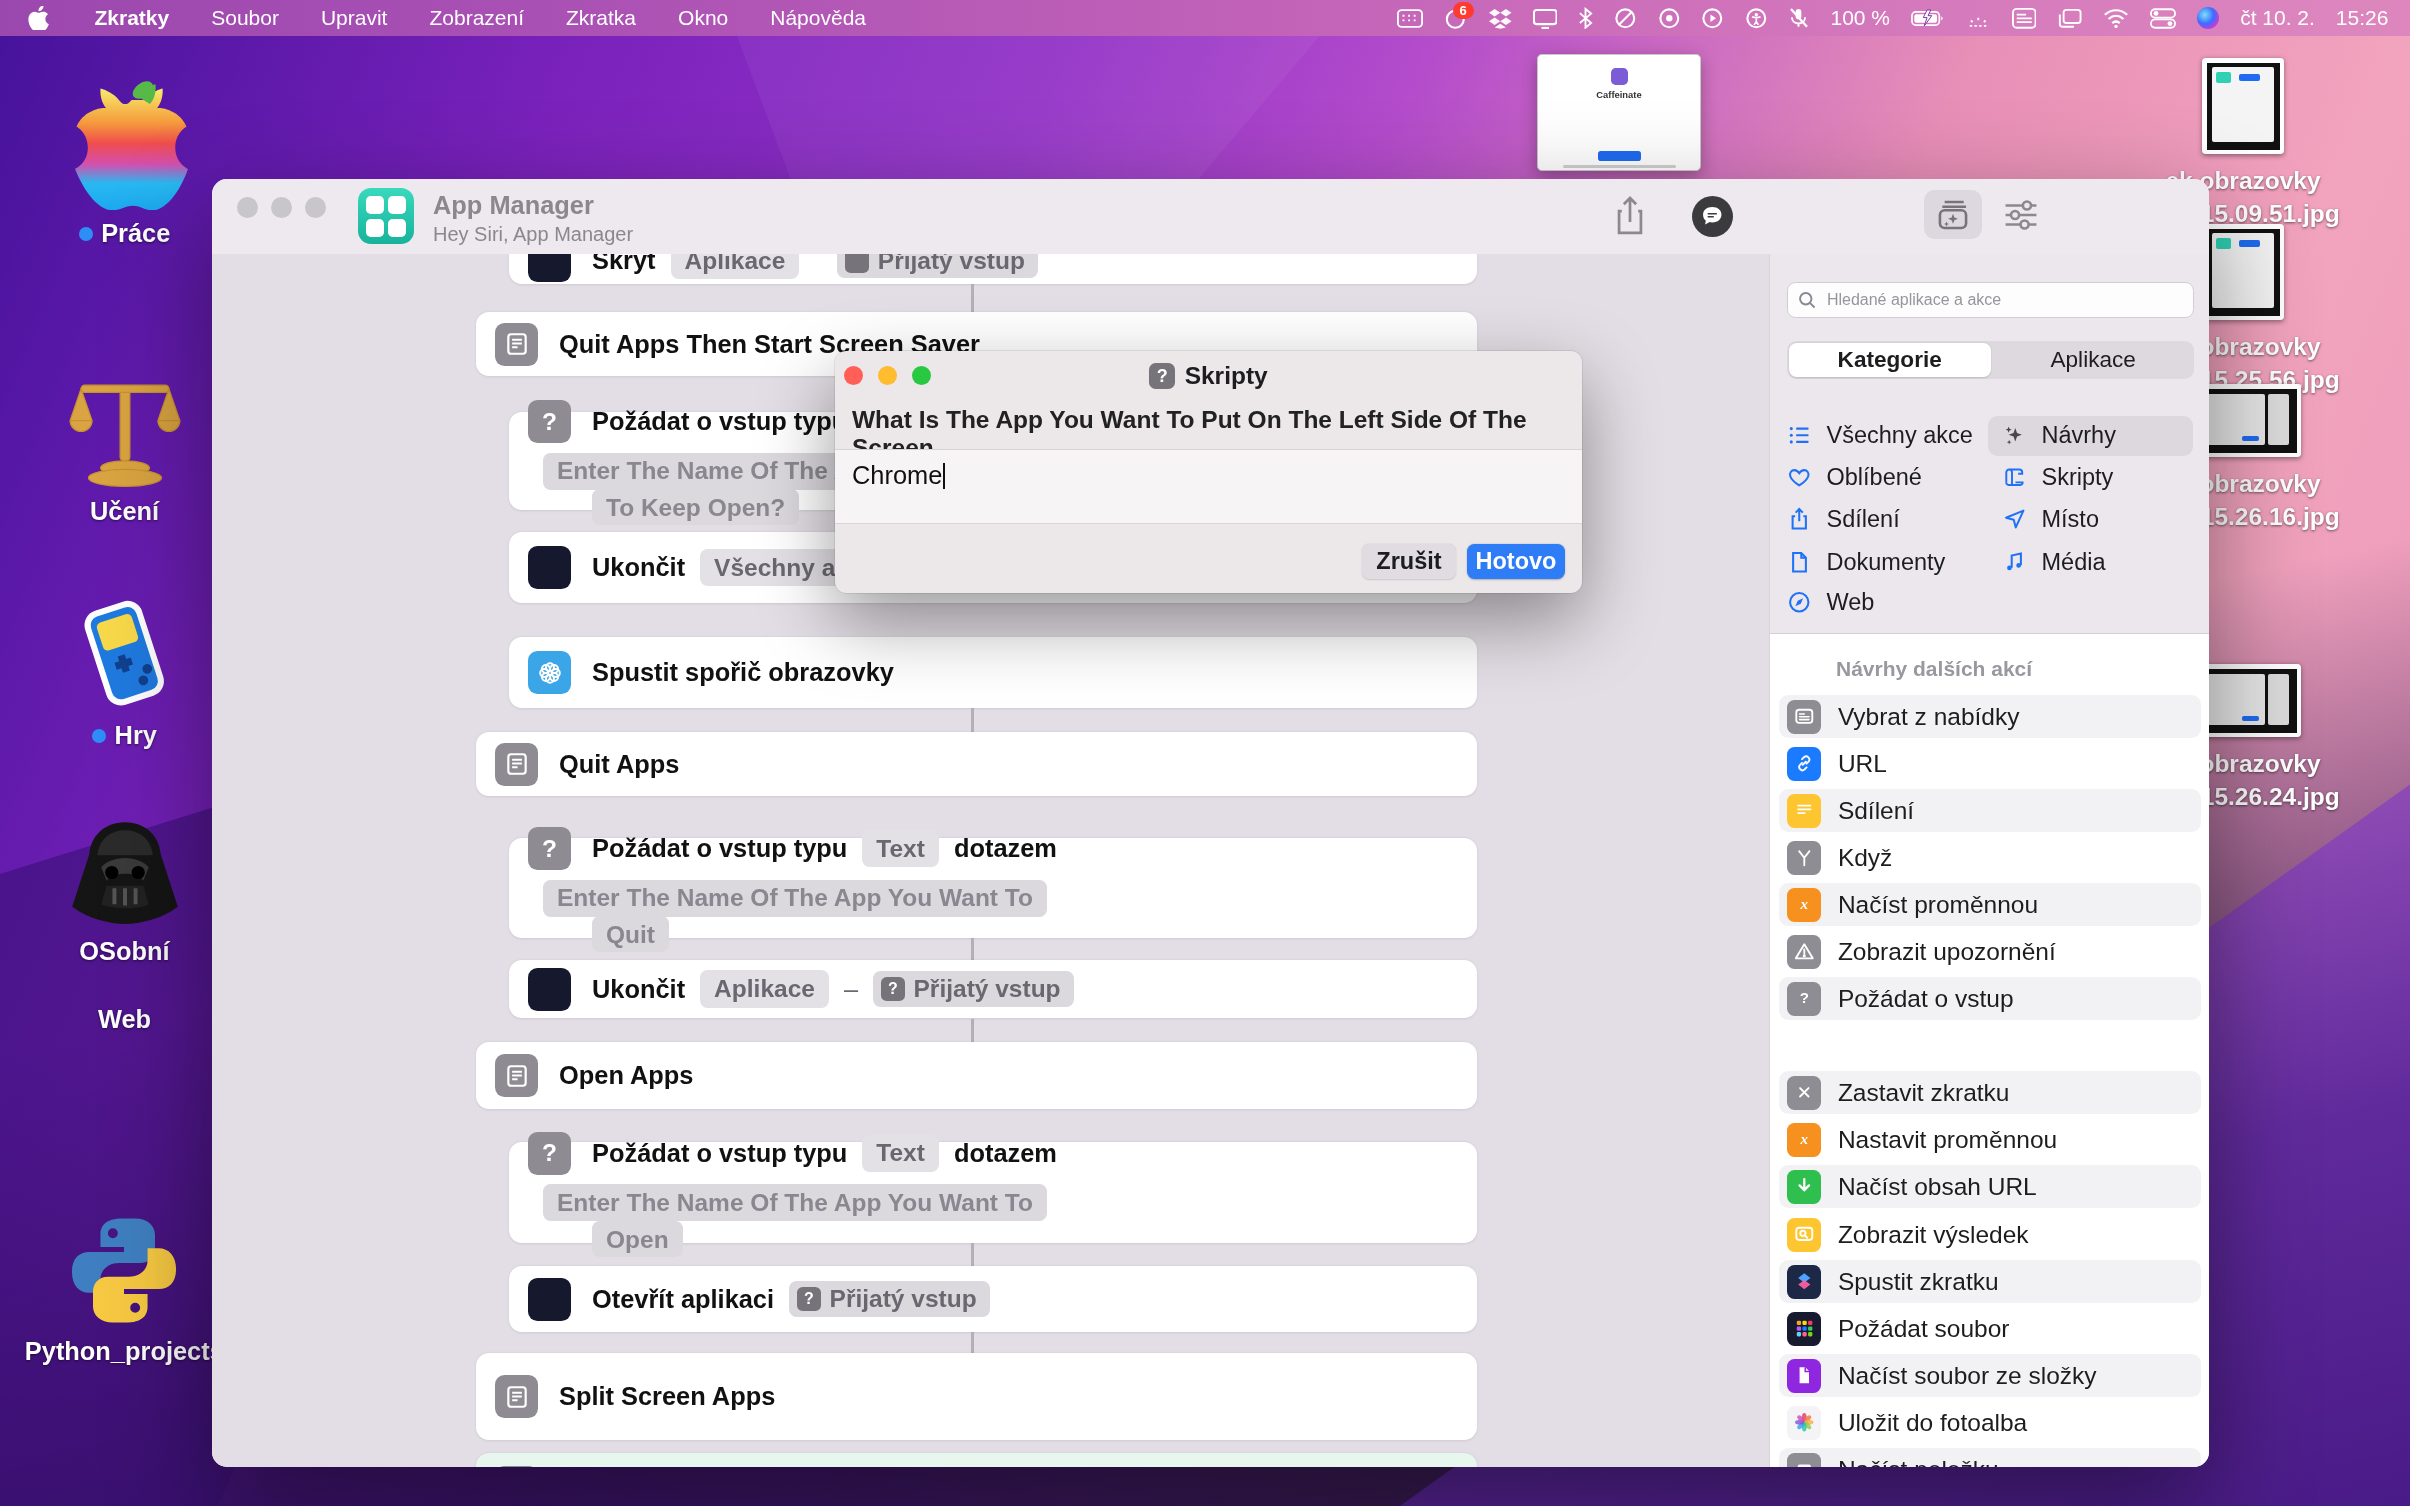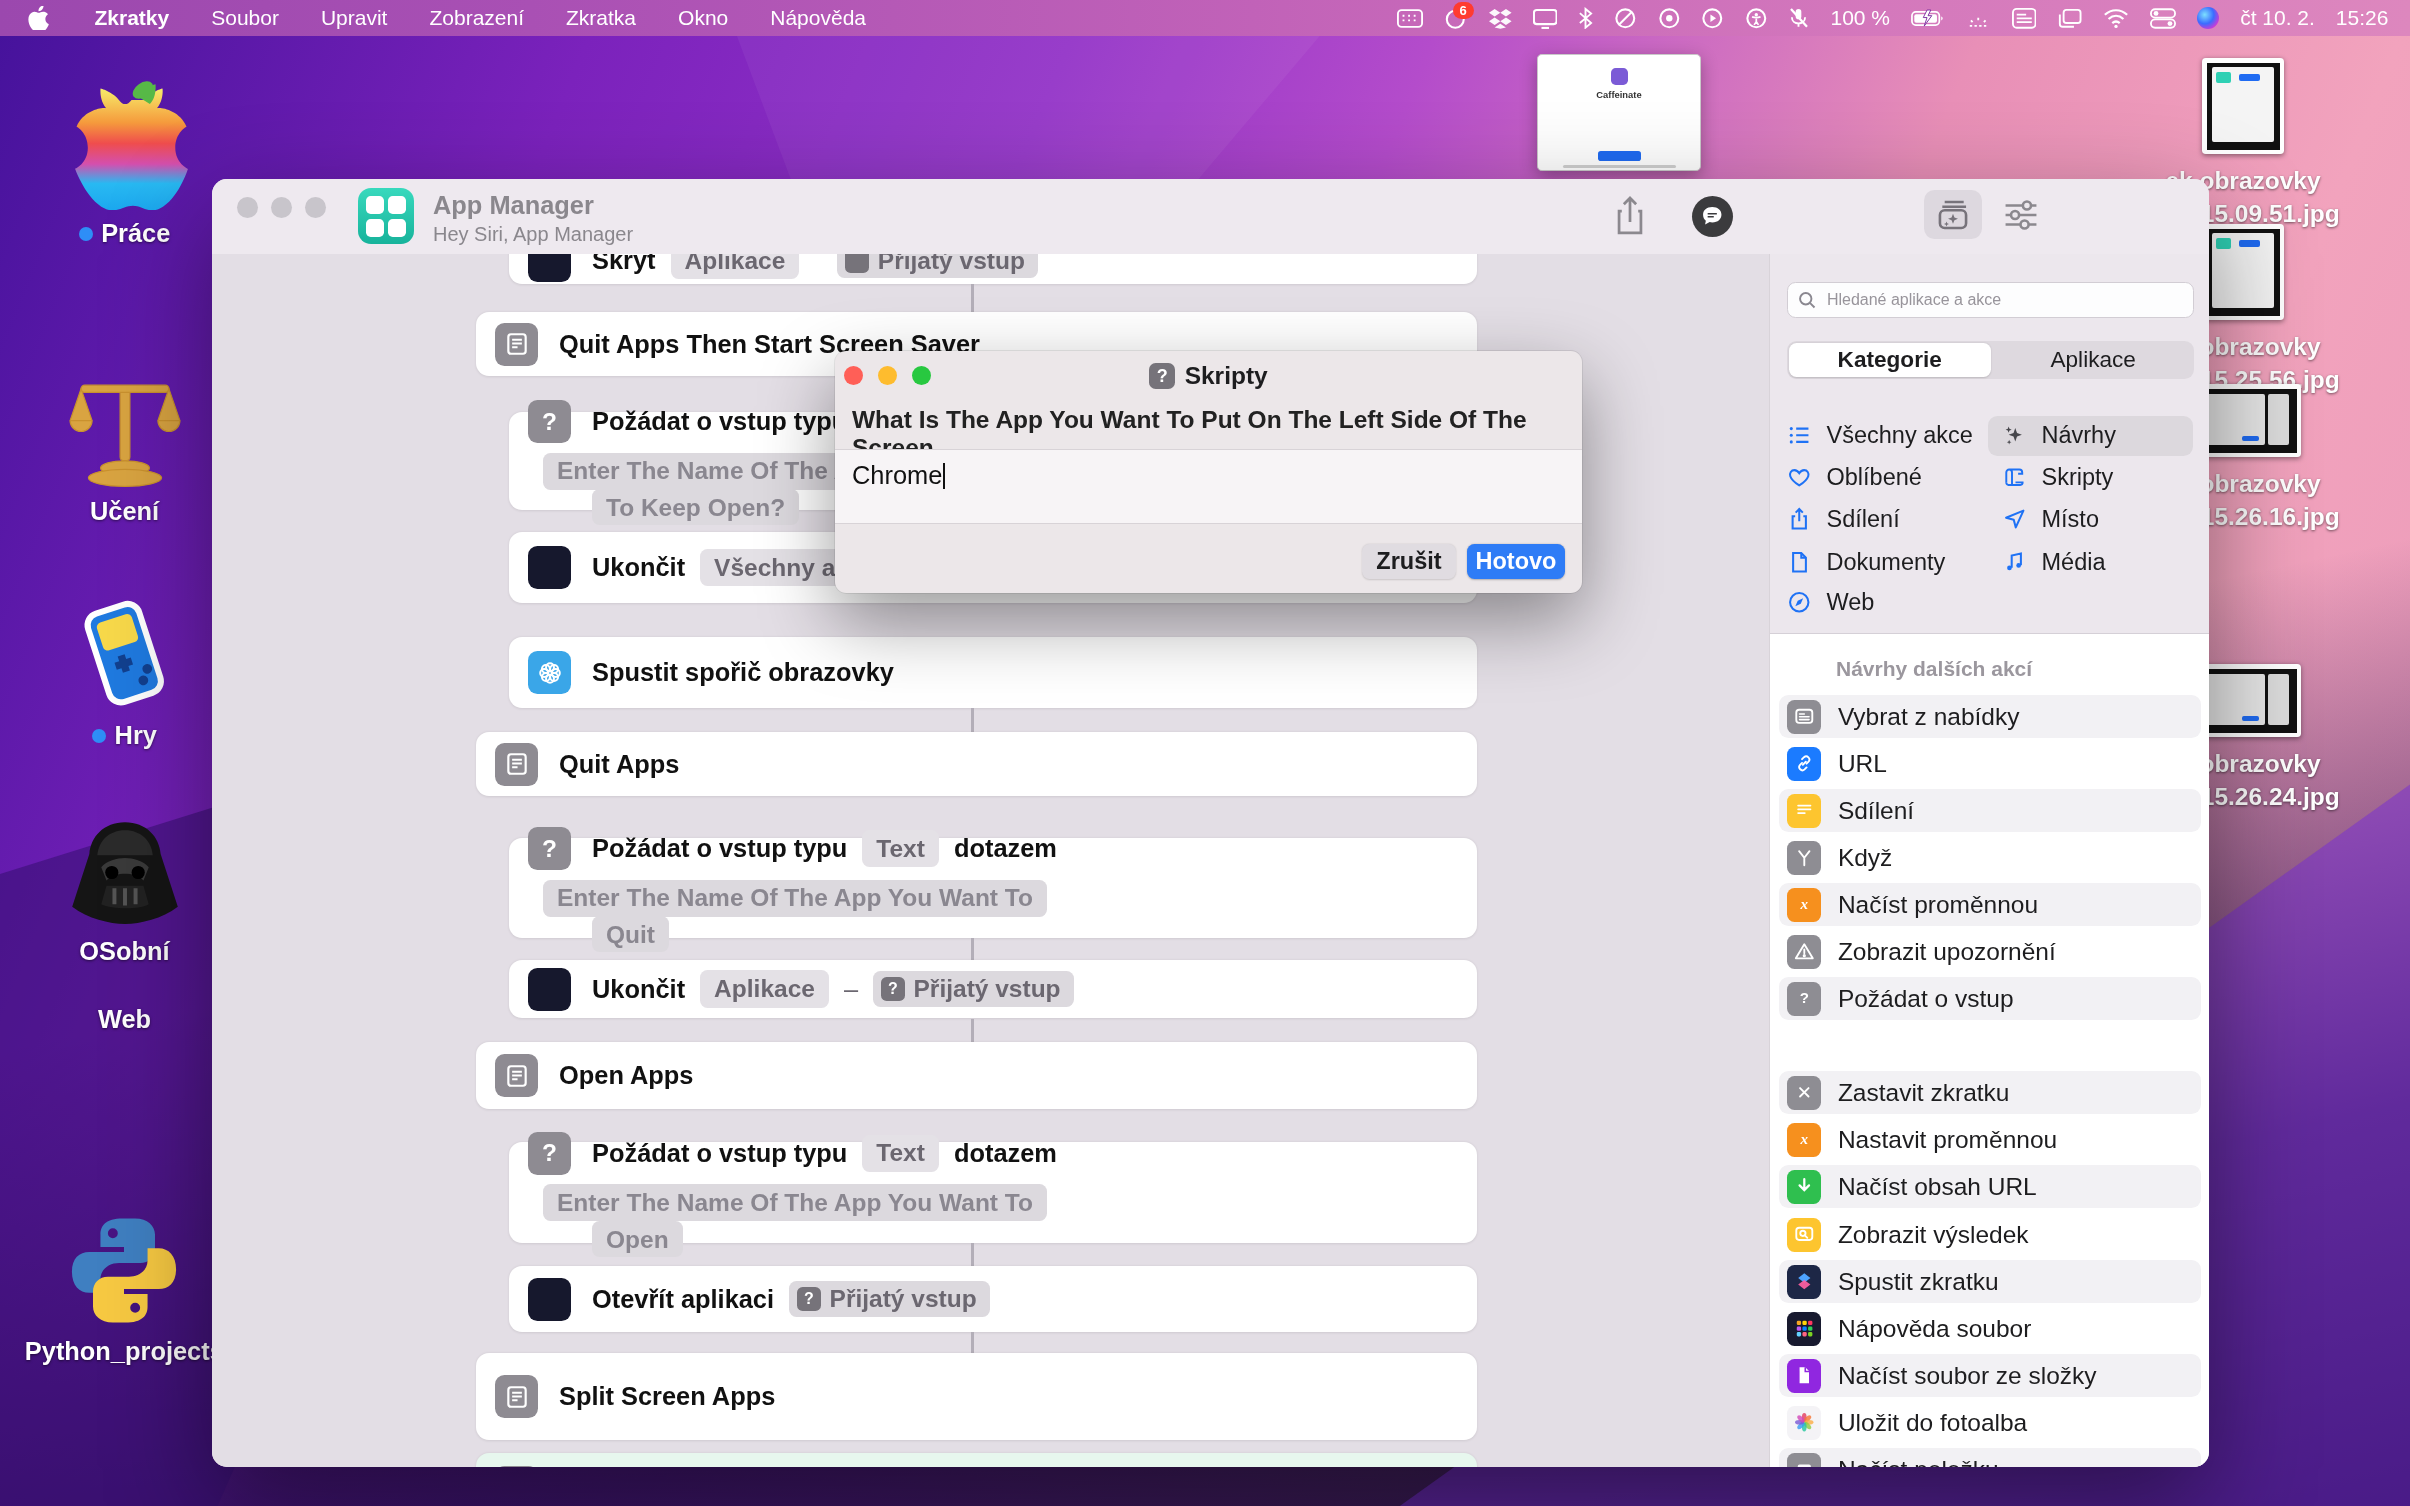--- a/index.html
+++ b/index.html
@@ -833,21 +833,21 @@
               <rect x="10" y="4" width="4.6" height="4.6" rx="1.4" fill="#ffd60a"></rect>
               <rect x="16" y="4" width="4.6" height="4.6" rx="1.4" fill="#ff375f"></rect>
               <rect x="4" y="10" width="4.6" height="4.6" rx="1.4" fill="#bf5af2"></rect>
               <rect x="10" y="10" width="4.6" height="4.6" rx="1.4" fill="#0a84ff"></rect>
               <rect x="16" y="10" width="4.6" height="4.6" rx="1.4" fill="#30d158"></rect>
               <rect x="4" y="16" width="4.6" height="4.6" rx="1.4" fill="#64d2ff"></rect>
               <rect x="10" y="16" width="4.6" height="4.6" rx="1.4" fill="#ff6482"></rect>
               <rect x="16" y="16" width="4.6" height="4.6" rx="1.4" fill="#7ed321"></rect>
             </svg>
           </span>
-          <span class="slab">Nápověda soubor</span>
+          <span class="slab">Požádat soubor</span>
         </div>
         <div class="sugrow stripe" style="top: 1100px;">
           <span class="sic" style="background:#9027e0">
             <svg width="22.6" height="22.6" viewBox="0 0 24 24">
               <path d="M7 3.5h6l4 4v13H7z" fill="#fff"></path>
               <path d="M13 3.5V8h4" fill="none" stroke="#9027e0" stroke-width="1.6"></path>
             </svg>
           </span>
           <span class="slab">Načíst soubor ze složky</span>
         </div>

